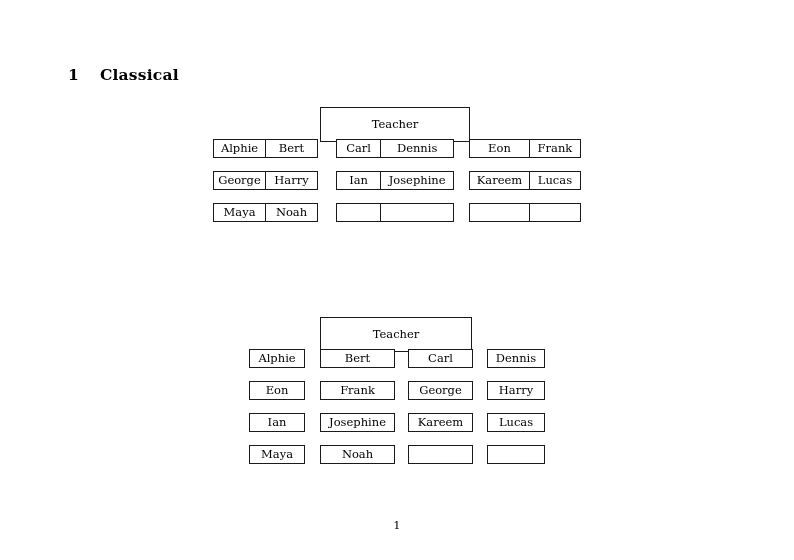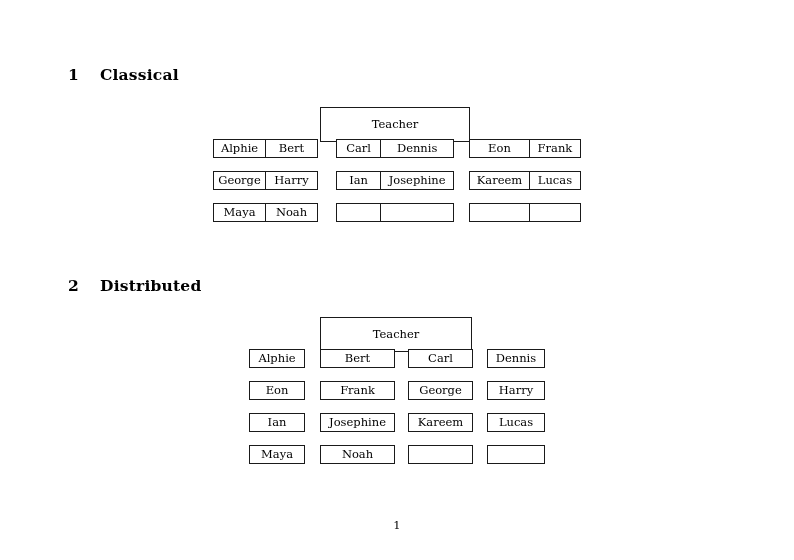--- a/index.html
+++ b/index.html
@@ -142,23 +142,20 @@
   </div>
   <div class="pair-group" style="left:469px; top:171px; width:112px;">
     <div class="cell" style="width:60px;">Kareem</div>
     <div class="cell" style="width:52px;">Lucas</div>
   </div>
   <div class="pair-group" style="left:469px; top:203px; width:112px;">
     <div class="cell" style="width:60px;"></div>
     <div class="cell" style="width:52px;"></div>
   </div>
 
-  <div class="section-heading" style="left:68px; top:278px;">
-    <span class="sec-num">2</span><span class="sec-title">Distributed</span>
-  </div>
 
   <div class="box teacher-box" style="left:320px; top:317px; width:152px;">Teacher</div>
 
   <div class="box unit-box" style="left:249px; top:349px; width:56px;">Alphie</div>
   <div class="box unit-box" style="left:320px; top:349px; width:75px;">Bert</div>
   <div class="box unit-box" style="left:408px; top:349px; width:65px;">Carl</div>
   <div class="box unit-box" style="left:487px; top:349px; width:58px;">Dennis</div>
 
   <div class="box unit-box" style="left:249px; top:381px; width:56px;">Eon</div>
   <div class="box unit-box" style="left:320px; top:381px; width:75px;">Frank</div>

